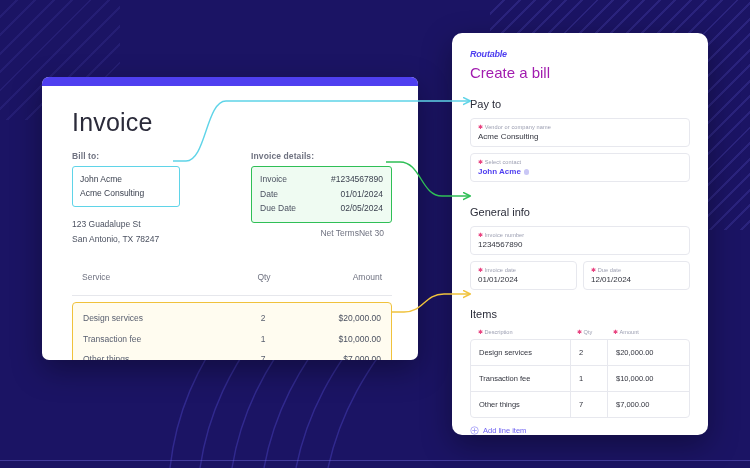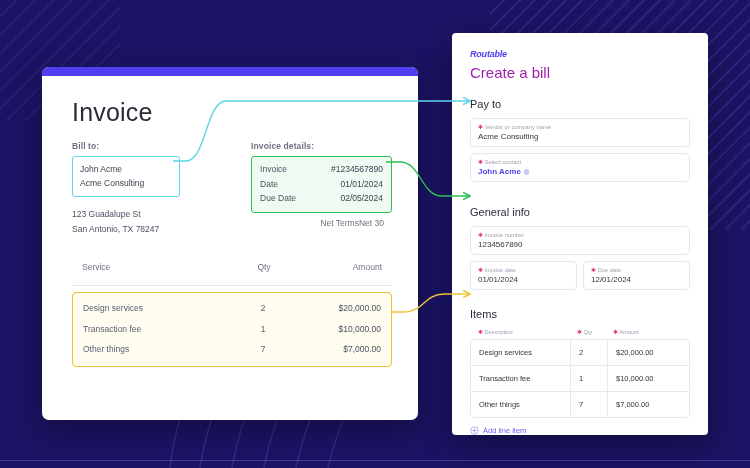--- a/index.html
+++ b/index.html
@@ -27,21 +27,21 @@
   #bg-curves{
     position:absolute;left:0;bottom:0;width:420px;height:150px;
     pointer-events:none;opacity:.55;
   }
   #bg-bottom-line{
     position:absolute;left:0;bottom:7px;width:100%;height:1px;
     background:rgba(140,132,255,.35);
   }
   
   #invoice-card{
-    position:absolute;left:42px;top:67px;width:376px;height:353px;
+    position:absolute;left:42px;top:77px;width:376px;height:283px;
     background:#ffffff;border-radius:7px;overflow:hidden;
     box-shadow:0 10px 30px rgba(0,0,0,.35);
   }
   #invoice-topbar{height:9px;background:#4f3ff0;}
   #invoice-body{padding:22px 26px 0 30px;position:relative;}
   #invoice-title{
     font-size:25px;color:#2b2b3a;font-weight:400;letter-spacing:.2px;
     margin:0 0 14px 0;
   }
   .inv-label{font-size:8.5px;color:#6f7280;margin-bottom:5px;letter-spacing:.1px;font-weight:bold;}
@@ -74,21 +74,21 @@
   .col-amt{width:86px;text-align:right;}
   #inv-rows{
     margin-top:6px;border:1.4px solid #f0c23c;border-radius:4px;
     background:#fffcf0;padding:5px 10px 6px 10px;
   }
   .inv-row{display:flex;font-size:8.5px;color:#5a6070;line-height:2.45;}
   .inv-row .col-amt{color:#4b5160;}
   
   #bill-panel{
     position:absolute;left:452px;top:33px;width:256px;height:402px;
-    background:#ffffff;border-radius:4px;overflow:hidden;
+    background:#ffffff;border-radius:10px;overflow:hidden;
     box-shadow:0 10px 30px rgba(0,0,0,.35);
   }
   #bill-inner{padding:16px 18px 0 18px;}
   #routable-logo{
     font-size:9px;font-weight:bold;font-style:italic;color:#4f3ff0;
     letter-spacing:-.2px;margin-bottom:5px;
   }
   #bill-title{font-size:15px;color:#a21caf;font-weight:400;margin:0 0 17px 0;}
   .section-head{font-size:11px;color:#2b2d3a;margin:0 0 8px 0;font-weight:400;}
   .field{

